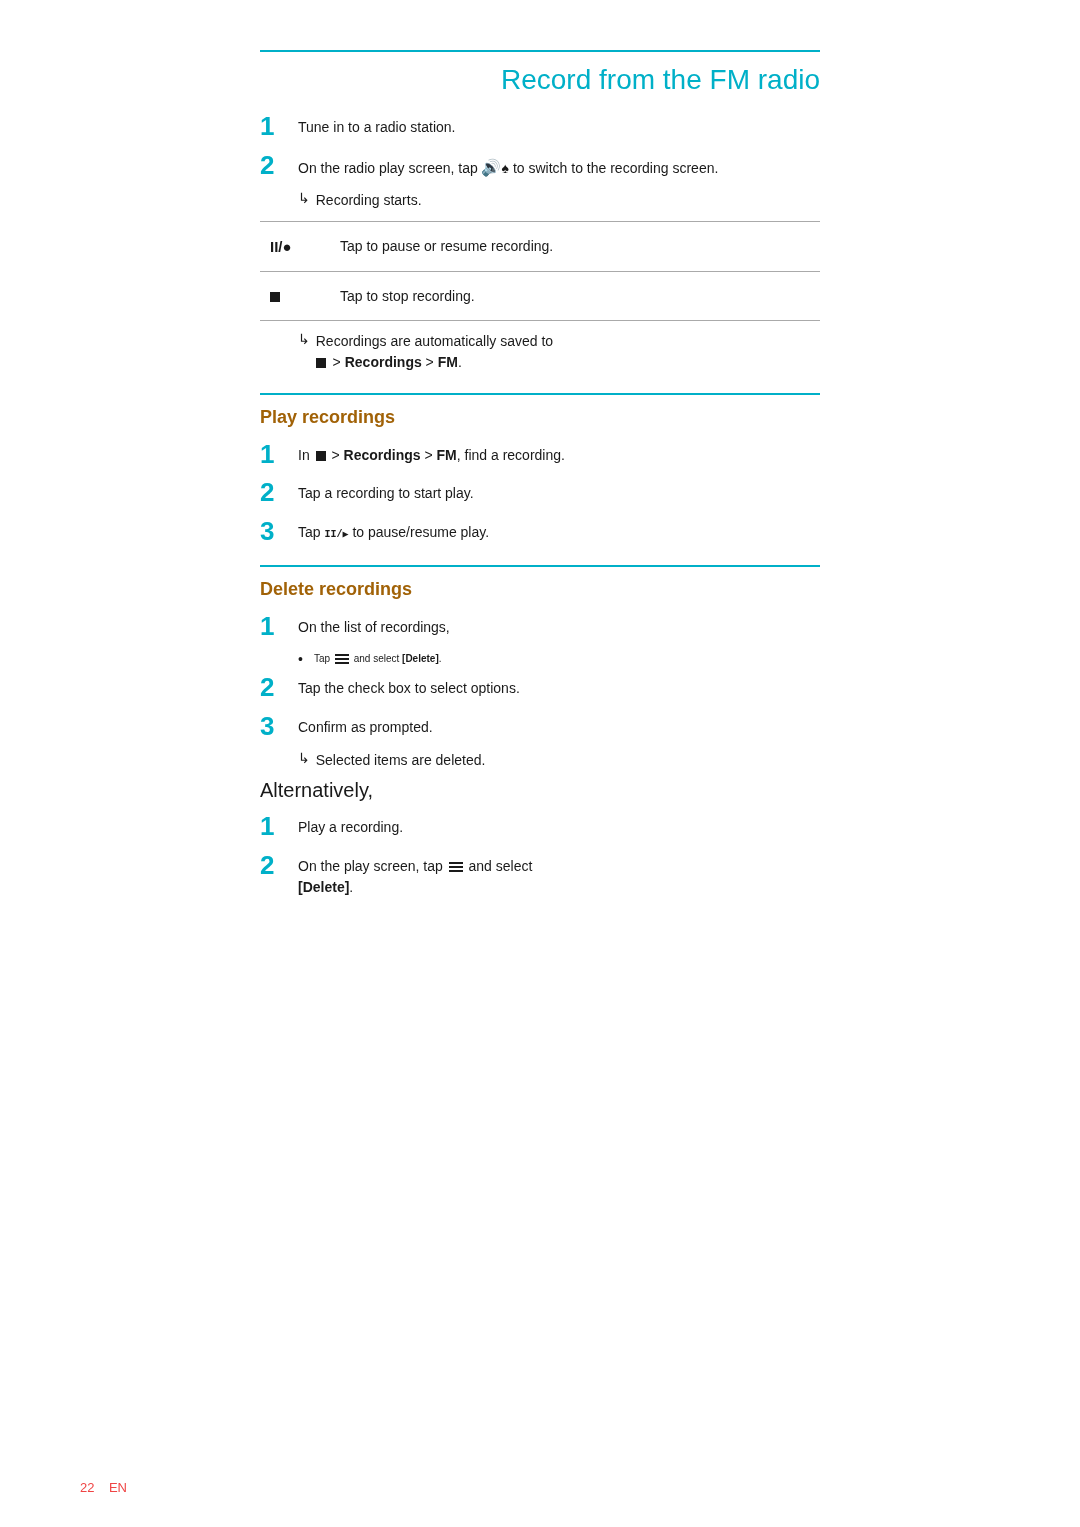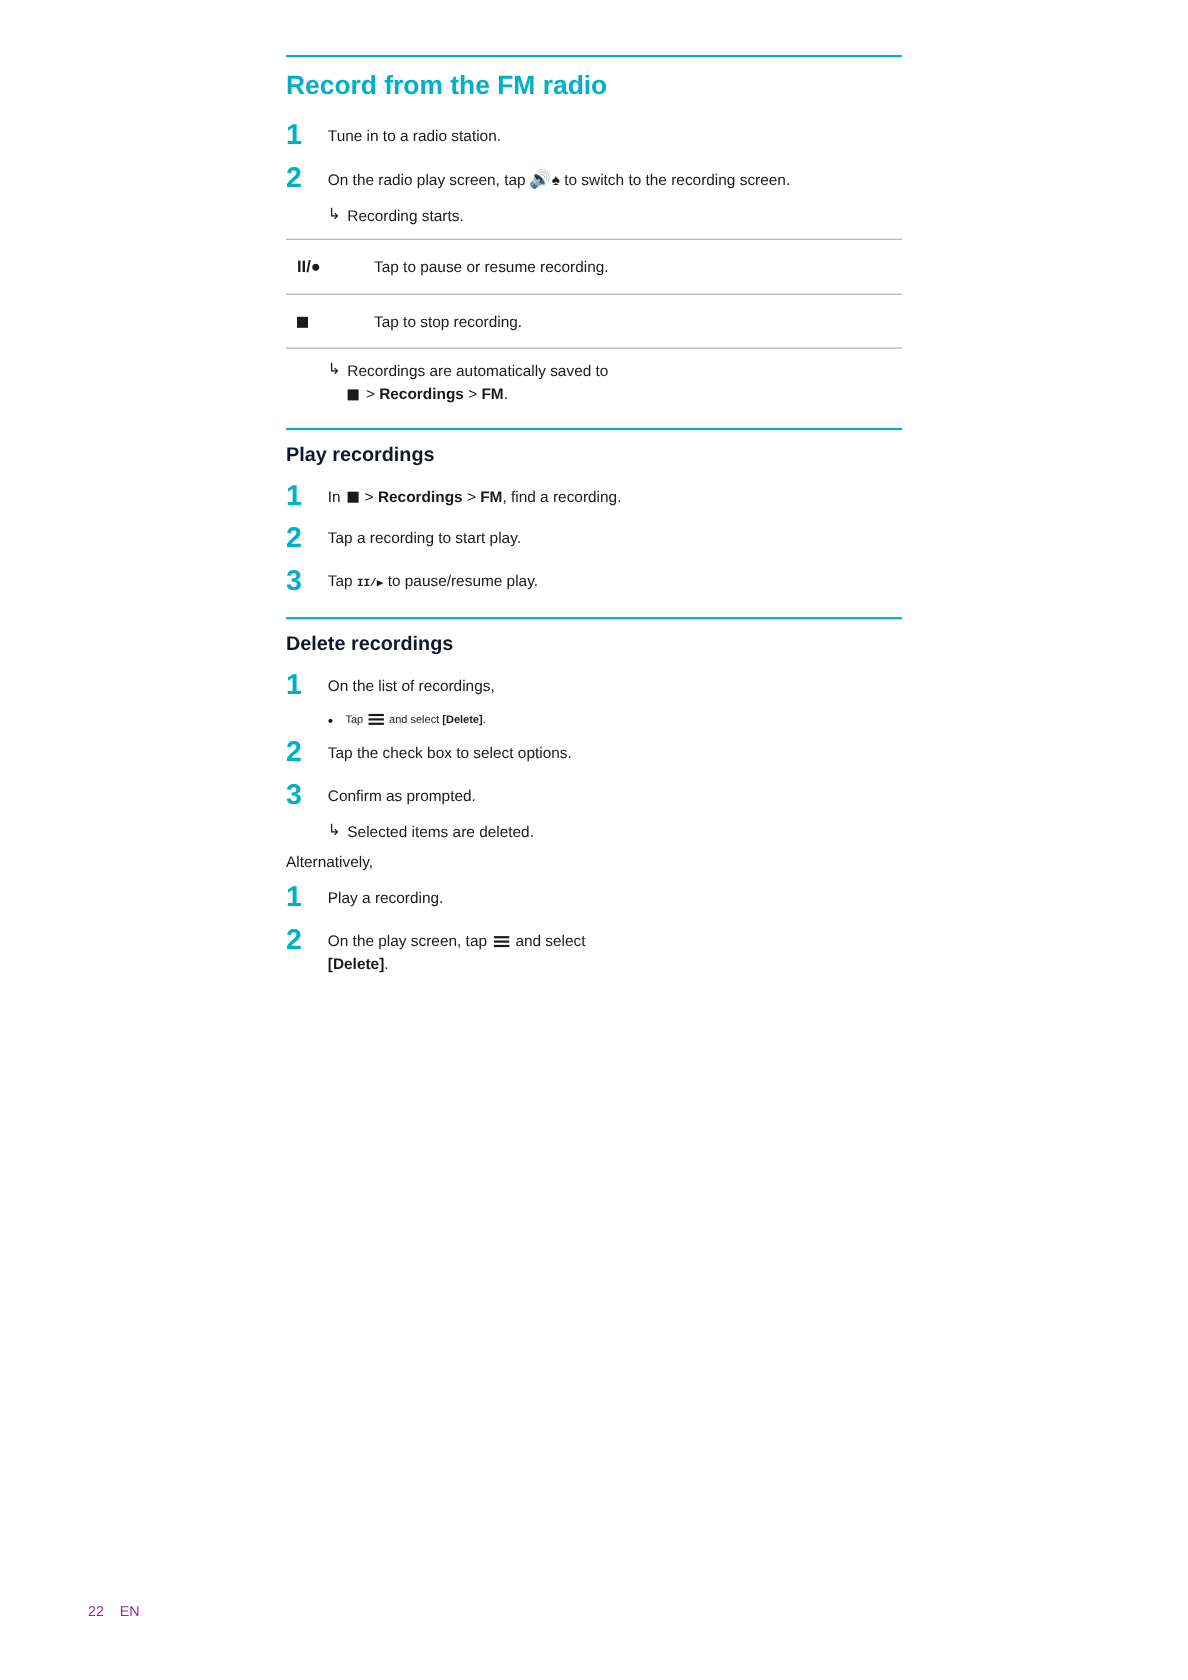--- a/index.html
+++ b/index.html
@@ -23,24 +23,25 @@
       margin: 0 auto;
     }
 
     
     .section-divider {
       border-top: 2px solid #00b0c8;
       margin-bottom: 12px;
     }
 
     .section-title {
-      font-size: 24px;
-      font-weight: bold;
+      font-size: 28px;
+      font-weight: normal;
       color: #00b0c8;
       margin-bottom: 16px;
+      text-align: right;
     }
 
     .intro-text {
       font-size: 14px;
       color: #1a1a1a;
       margin-bottom: 16px;
       line-height: 1.5;
     }
 
     
@@ -142,21 +143,21 @@
     }
 
     
     .subsection {
       margin-top: 20px;
     }
 
     .subsection-title {
       font-size: 18px;
       font-weight: bold;
-      color: #0f172a;
+      color: #a16207;
       margin-bottom: 12px;
     }
 
     
     .bullet-item {
       display: flex;
       align-items: flex-start;
       margin-left: 38px;
       margin-bottom: 6px;
     }
@@ -165,31 +166,31 @@
       min-width: 16px;
       font-size: 14px;
     }
 
     .bullet-text {
       font-size: 10px;
       line-height: 1.5;
     }
 
     .alternatively-text {
-      font-size: 14px;
+      font-size: 20px;
       margin-bottom: 10px;
     }
 
     
     .page-footer {
       position: fixed;
-      bottom: 55px;
+      bottom: 32px;
       left: 80px;
       font-size: 13px;
-      color: #a21caf;
+      color: #ef4444;
     }
   </style>
 </head>
 <body>
 
 <div class="page-content">
 
   <div class="section-divider"></div>
 
   <h1 class="section-title">Record from the FM radio</h1>

